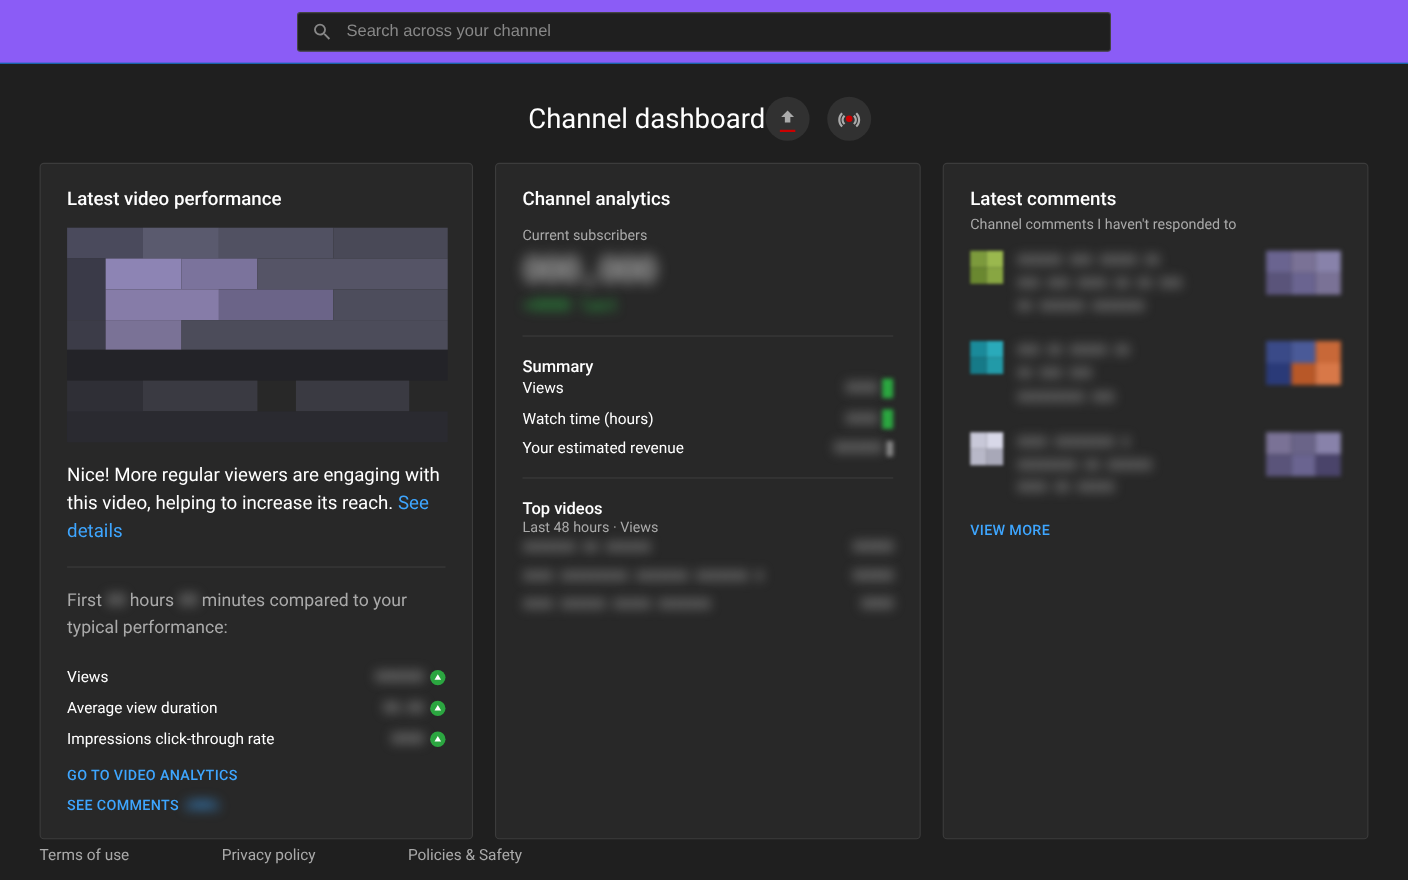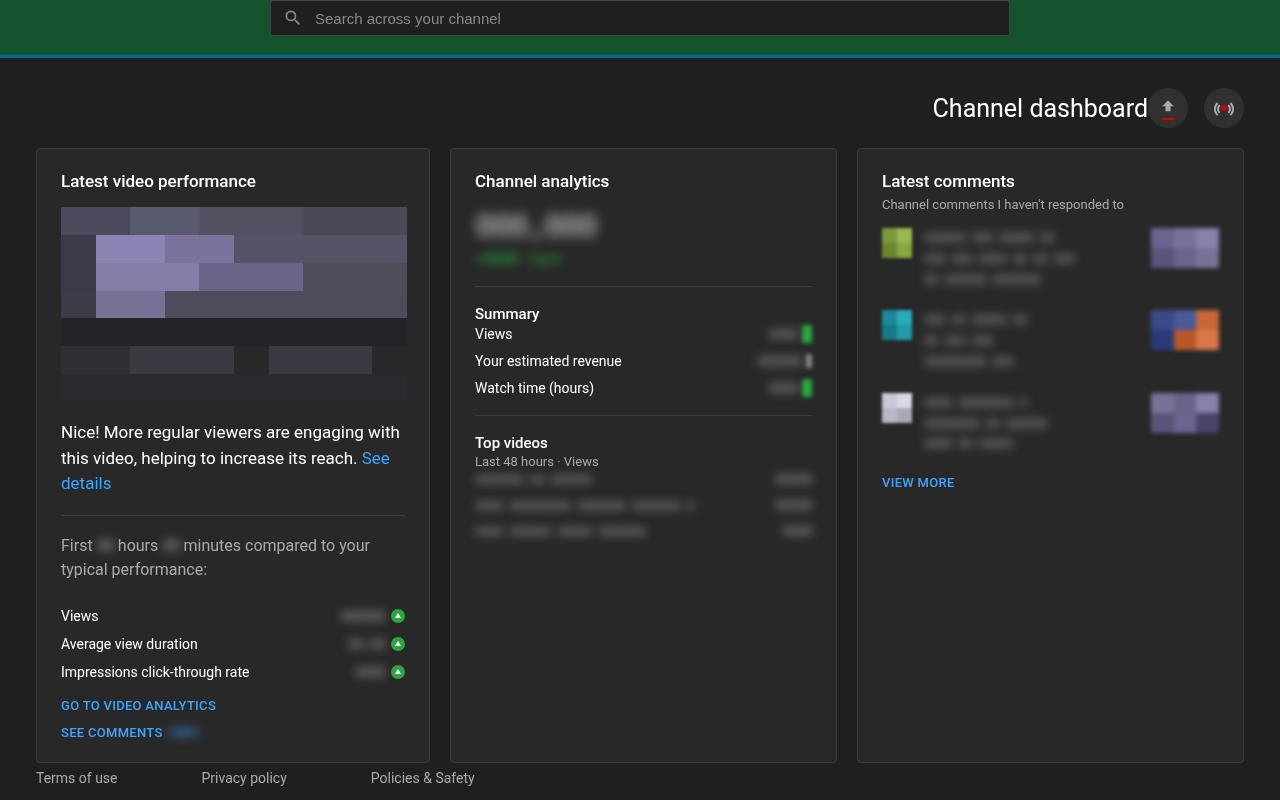--- a/index.html
+++ b/index.html
@@ -6,25 +6,26 @@
   body {
     background: #1f1f1f;
     color: #fff;
     font-family: Roboto, Arial, sans-serif;
     font-size: 14px;
     width: 1280px;
     height: 800px;
     overflow: hidden;
   }
   .header {
-    background: #14532d;
+    background: #8b5cf6;
     height: 58px;
     display: flex;
+    align-items: center;
     justify-content: center;
-    border-bottom: 3px solid #0369a1;
+    border-bottom: 1px solid #0369a1;
   }
   .search-container {
     width: 740px;
     height: 36px;
     background: #1f1f1f;
     border: 1px solid #444;
     border-radius: 3px;
     display: flex;
     align-items: center;
     padding: 0 12px;
@@ -40,21 +41,21 @@
     border: none;
     outline: none;
     color: #fff;
     font-size: 15px;
     flex: 1;
   }
   .search-input::placeholder { color: #888; }
   .title-row {
     display: flex;
     align-items: center;
-    justify-content: flex-end;
+    justify-content: center;
     padding: 30px 36px 20px 28px;
   }
   .page-title {
     font-size: 25px;
     font-weight: 400;
     color: #fff;
   }
   .title-actions { display: flex; gap: 16px; }
   .circle-btn {
     width: 40px; height: 40px;
@@ -356,43 +357,44 @@
       </div>
     </div>
     <span class="link-btn">GO TO VIDEO ANALYTICS</span>
     <span class="link-btn" style="margin-top:12px;">
       <span>SEE COMMENTS </span><span class="blur-box" style="color:#3ea6ff;">(000)</span>
     </span>
   </div>
 
   <div class="card card-analytics">
     <div class="card-title">Channel analytics</div>
+    <div class="label-small">Current subscribers</div>
     <div class="big-blur">000,000</div>
     <div class="green-blur">+0000 last</div>
     <hr class="divider">
     <div class="section-head">Summary</div>
     <div class="analytics-row">
       <span>Views</span>
       <div class="analytics-trend">
         <span class="blur-box">0000</span>
         <div class="mini-bar"></div>
       </div>
     </div>
     <div class="analytics-row">
+      <span>Watch time (hours)</span>
+      <div class="analytics-trend">
+        <span class="blur-box">0000</span>
+        <div class="mini-bar"></div>
+      </div>
+    </div>
+    <div class="analytics-row">
       <span>Your estimated revenue</span>
       <div class="analytics-trend">
         <span class="blur-box">000000</span>
         <div class="mini-bar gray"></div>
-      </div>
-    </div>
-    <div class="analytics-row">
-      <span>Watch time (hours)</span>
-      <div class="analytics-trend">
-        <span class="blur-box">0000</span>
-        <div class="mini-bar"></div>
       </div>
     </div>
     <hr class="divider">
     <div class="section-head">Top videos</div>
     <div class="label-small" style="margin-bottom:2px;">Last 48 hours · Views</div>
     <div class="video-row">
       <span class="video-title-blur">XXXXXXX XX XXXXXX</span>
       <span class="blur-box">00000</span>
     </div>
     <div class="video-row">

